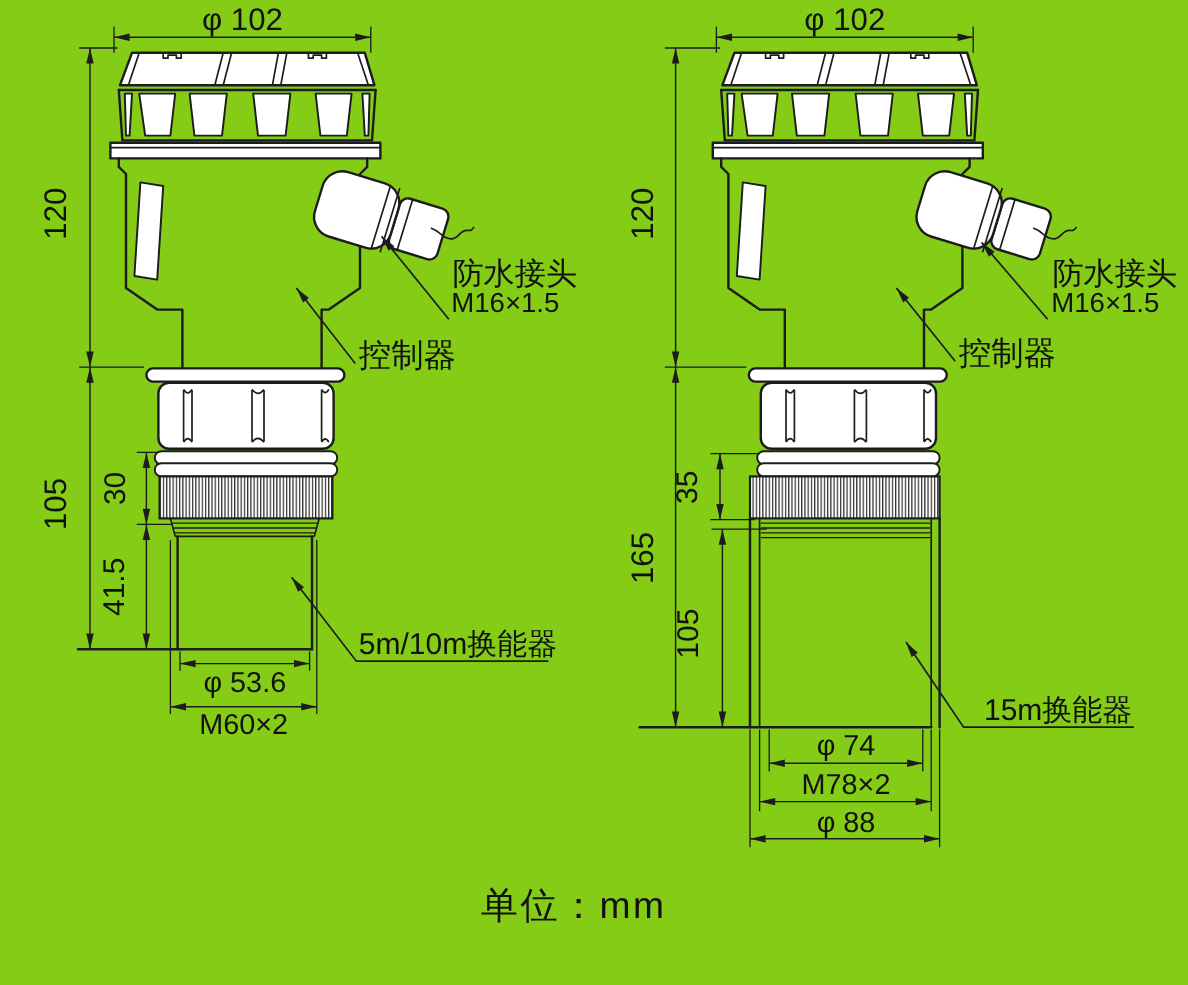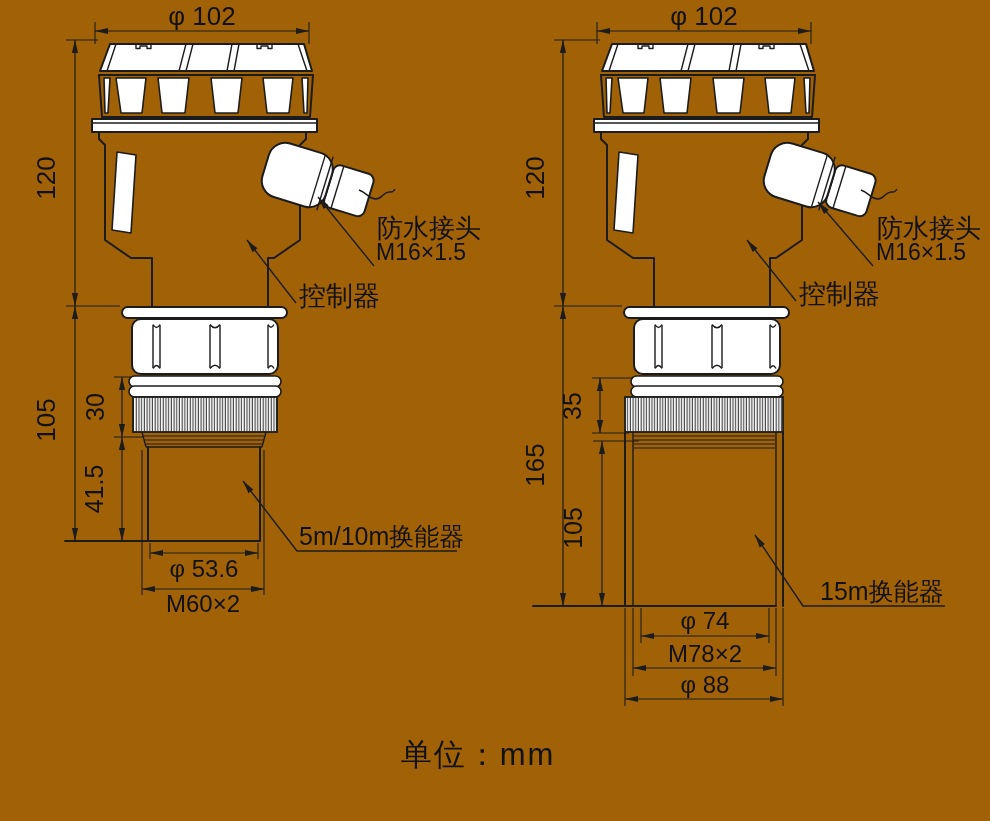--- a/index.html
+++ b/index.html
@@ -1,16 +1,16 @@
 <!DOCTYPE html>
 <html><head>
 <meta charset="utf-8">
 <style>
   html,body{margin:0;padding:0;background:#ffffff;}
-  #stage{width:990px;height:821px;background:#a16207;position:relative;overflow:hidden;}
+  #stage{width:990px;height:821px;background:#84cc16;position:relative;overflow:hidden;}
   svg{display:block;}
   .outline{fill:#ffffff;stroke:#1c1c1c;stroke-width:2;stroke-linejoin:round;}
   .outline-thin{fill:#ffffff;stroke:#1c1c1c;stroke-width:1.6;stroke-linejoin:round;}
   .line{fill:none;stroke:#1c1c1c;stroke-width:2;stroke-linejoin:round;stroke-linecap:round;}
   .fine{fill:none;stroke:#1c1c1c;stroke-width:1.4;stroke-linejoin:round;}
   .hair{fill:none;stroke:#1c1c1c;stroke-width:1.1;}
   .dim{fill:none;stroke:#1c1c1c;stroke-width:1.2;}
   .ext{fill:none;stroke:#1c1c1c;stroke-width:1.1;}
   .lead{fill:none;stroke:#1c1c1c;stroke-width:1.4;}
   text{fill:#111111;font-family:"Liberation Sans","DejaVu Sans",sans-serif;}

